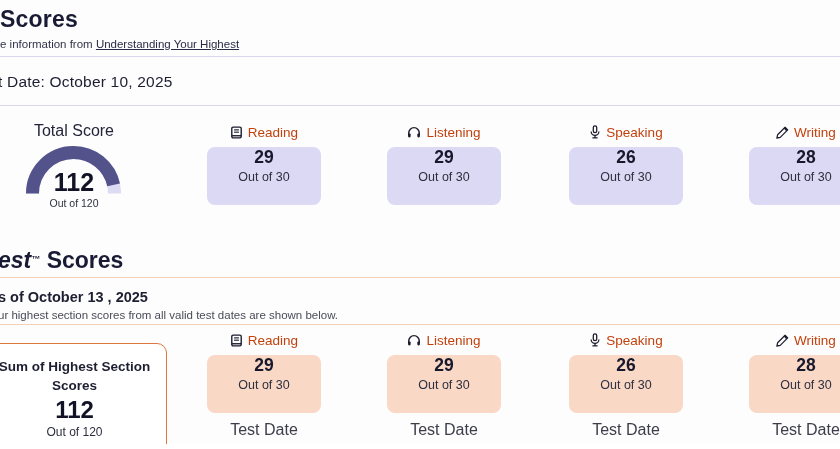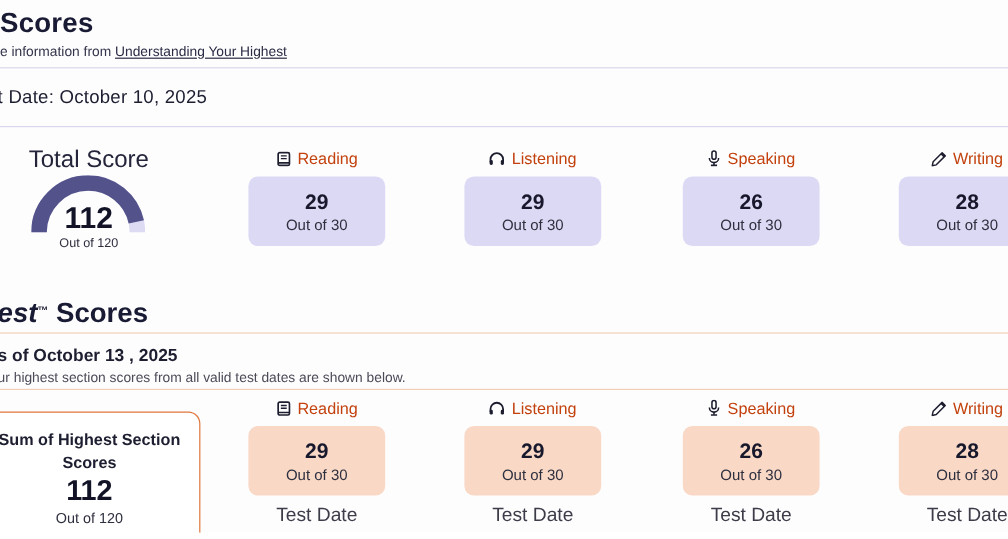--- a/index.html
+++ b/index.html
@@ -14,28 +14,28 @@
   .info-line a { color:#2a2b44; text-decoration:underline; cursor:pointer; }
   .divider-lav { position:absolute; left:0; width:840px; height:1px; background:#d9d6ee; }
   .divider-peach { position:absolute; left:0; width:840px; height:1px; background:#f4cfb7; }
   .test-date { font-size:15.5px; font-weight:500; color:#1d1e30; letter-spacing:.2px; }
 
   .col { position:absolute; width:114px; text-align:center; }
   .sec-label { display:flex; align-items:center; justify-content:center; gap:5px;
                font-size:13.5px; color:#c2410c; height:16px;text-align:right; }
   .sec-label svg { display:block; }
   .score-card { margin-top:7px; height:58px; border-radius:8px;
-                display:flex; flex-direction:column; align-items:center; justify-content:center; gap:2px; }
+                display:flex; flex-direction:column; align-items:center; justify-content:flex-start; gap:2px; }
   .score-card.lav { background:#dcd9f4; }
   .score-card.peach { background:#f9d8c6; }
   .score-num { font-size:17.5px; font-weight:700; color:#17182b; }
   .score-outof { font-size:12.5px; color:#2e2f3e; }
   .test-date-lbl { margin-top:8px; font-size:16px; color:#3c3d49; }
 
-  .total-label { font-size:20px; color:#24253a; }
+  .total-label { font-size:16px; color:#24253a; }
   .gauge-num { font-size:25px; font-weight:700; color:#121327; line-height:1; }
   .gauge-outof { font-size:10.5px; color:#2e2f3e; margin-top:2px; }
 
   .mybest-h { font-size:23px; font-weight:700; color:#191a33; }
   .mybest-h .it { font-style:italic; }
   .mybest-h .tm { font-size:9px; font-weight:700; vertical-align:6px; }
   .asof { font-size:14.5px; font-weight:600; color:#1d1e30; }
   .desc { font-size:11.5px; color:#4a4b57; }
 
   .sum-card { position:absolute; background:#ffffff; border:1.5px solid #e0773d;

